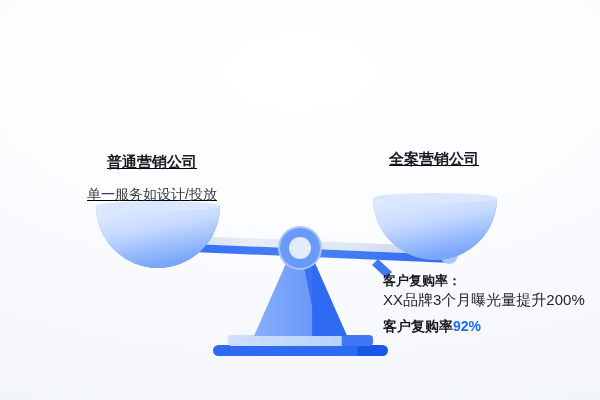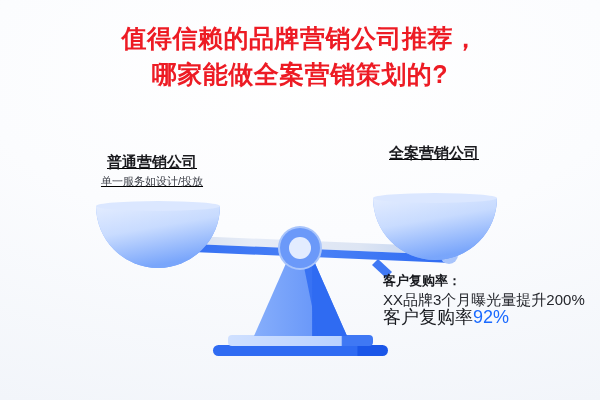--- a/index.html
+++ b/index.html
@@ -42,31 +42,31 @@
   }
 
   
   .pan-label {
     position: absolute;
     text-align: center;
     width: 200px;
     text-decoration: underline;
   }
   .pan-label.left  { left: 52px;  top: 152px; }
-  .pan-label.right { left: 334px; top: 143px; }
+  .pan-label.right { left: 334px; top: 149px; }
   .pan-label .head {
     font-size: 15px;
     font-weight: bold;
     color: #1b1b1f;
     line-height: 20px;
     white-space: nowrap;
   }
   .pan-label .sub {
-    margin-top: 2px;
-    font-size: 11px;
+    margin-top: 15px;
+    font-size: 14px;
     color: #3a3d45;
     line-height: 15px;
     white-space: nowrap;
   }
 
   
   .scale {
     position: absolute;
     left: 0;
     top: 0;
@@ -89,22 +89,23 @@
     white-space: nowrap;
   }
   .callout .c-body {
     margin-top: 2px;
     font-size: 15px;
     color: #24262c;
     line-height: 16px;
     white-space: nowrap;
   }
   .callout .c-stat {
-    font-size: 18px;
-    font-weight: normal;
+    margin-top: 9px;
+    font-size: 14px;
+    font-weight: bold;
     color: #16181d;
     line-height: 19px;
     white-space: nowrap;
   }
   .callout .c-stat .accent {
     color: #1a6aff;
   }
 
   
   .watermark {
@@ -117,24 +118,20 @@
     color: #eef1f6;
     letter-spacing: 3px;
     user-select: none;
   }
 </style>
 </head>
 <body>
 
 <div id="poster">
 
-  <div class="title-block">
-    <div class="title-line">值得信赖的品牌营销公司推荐，</div>
-    <div class="title-line second">哪家能做全案营销策划的?</div>
-  </div>
 
   <div class="pan-label left">
     <div class="head">普通营销公司</div>
     <div class="sub">单一服务如设计/投放</div>
   </div>
 
   <div class="pan-label right">
     <div class="head">全案营销公司</div>
   </div>
 

